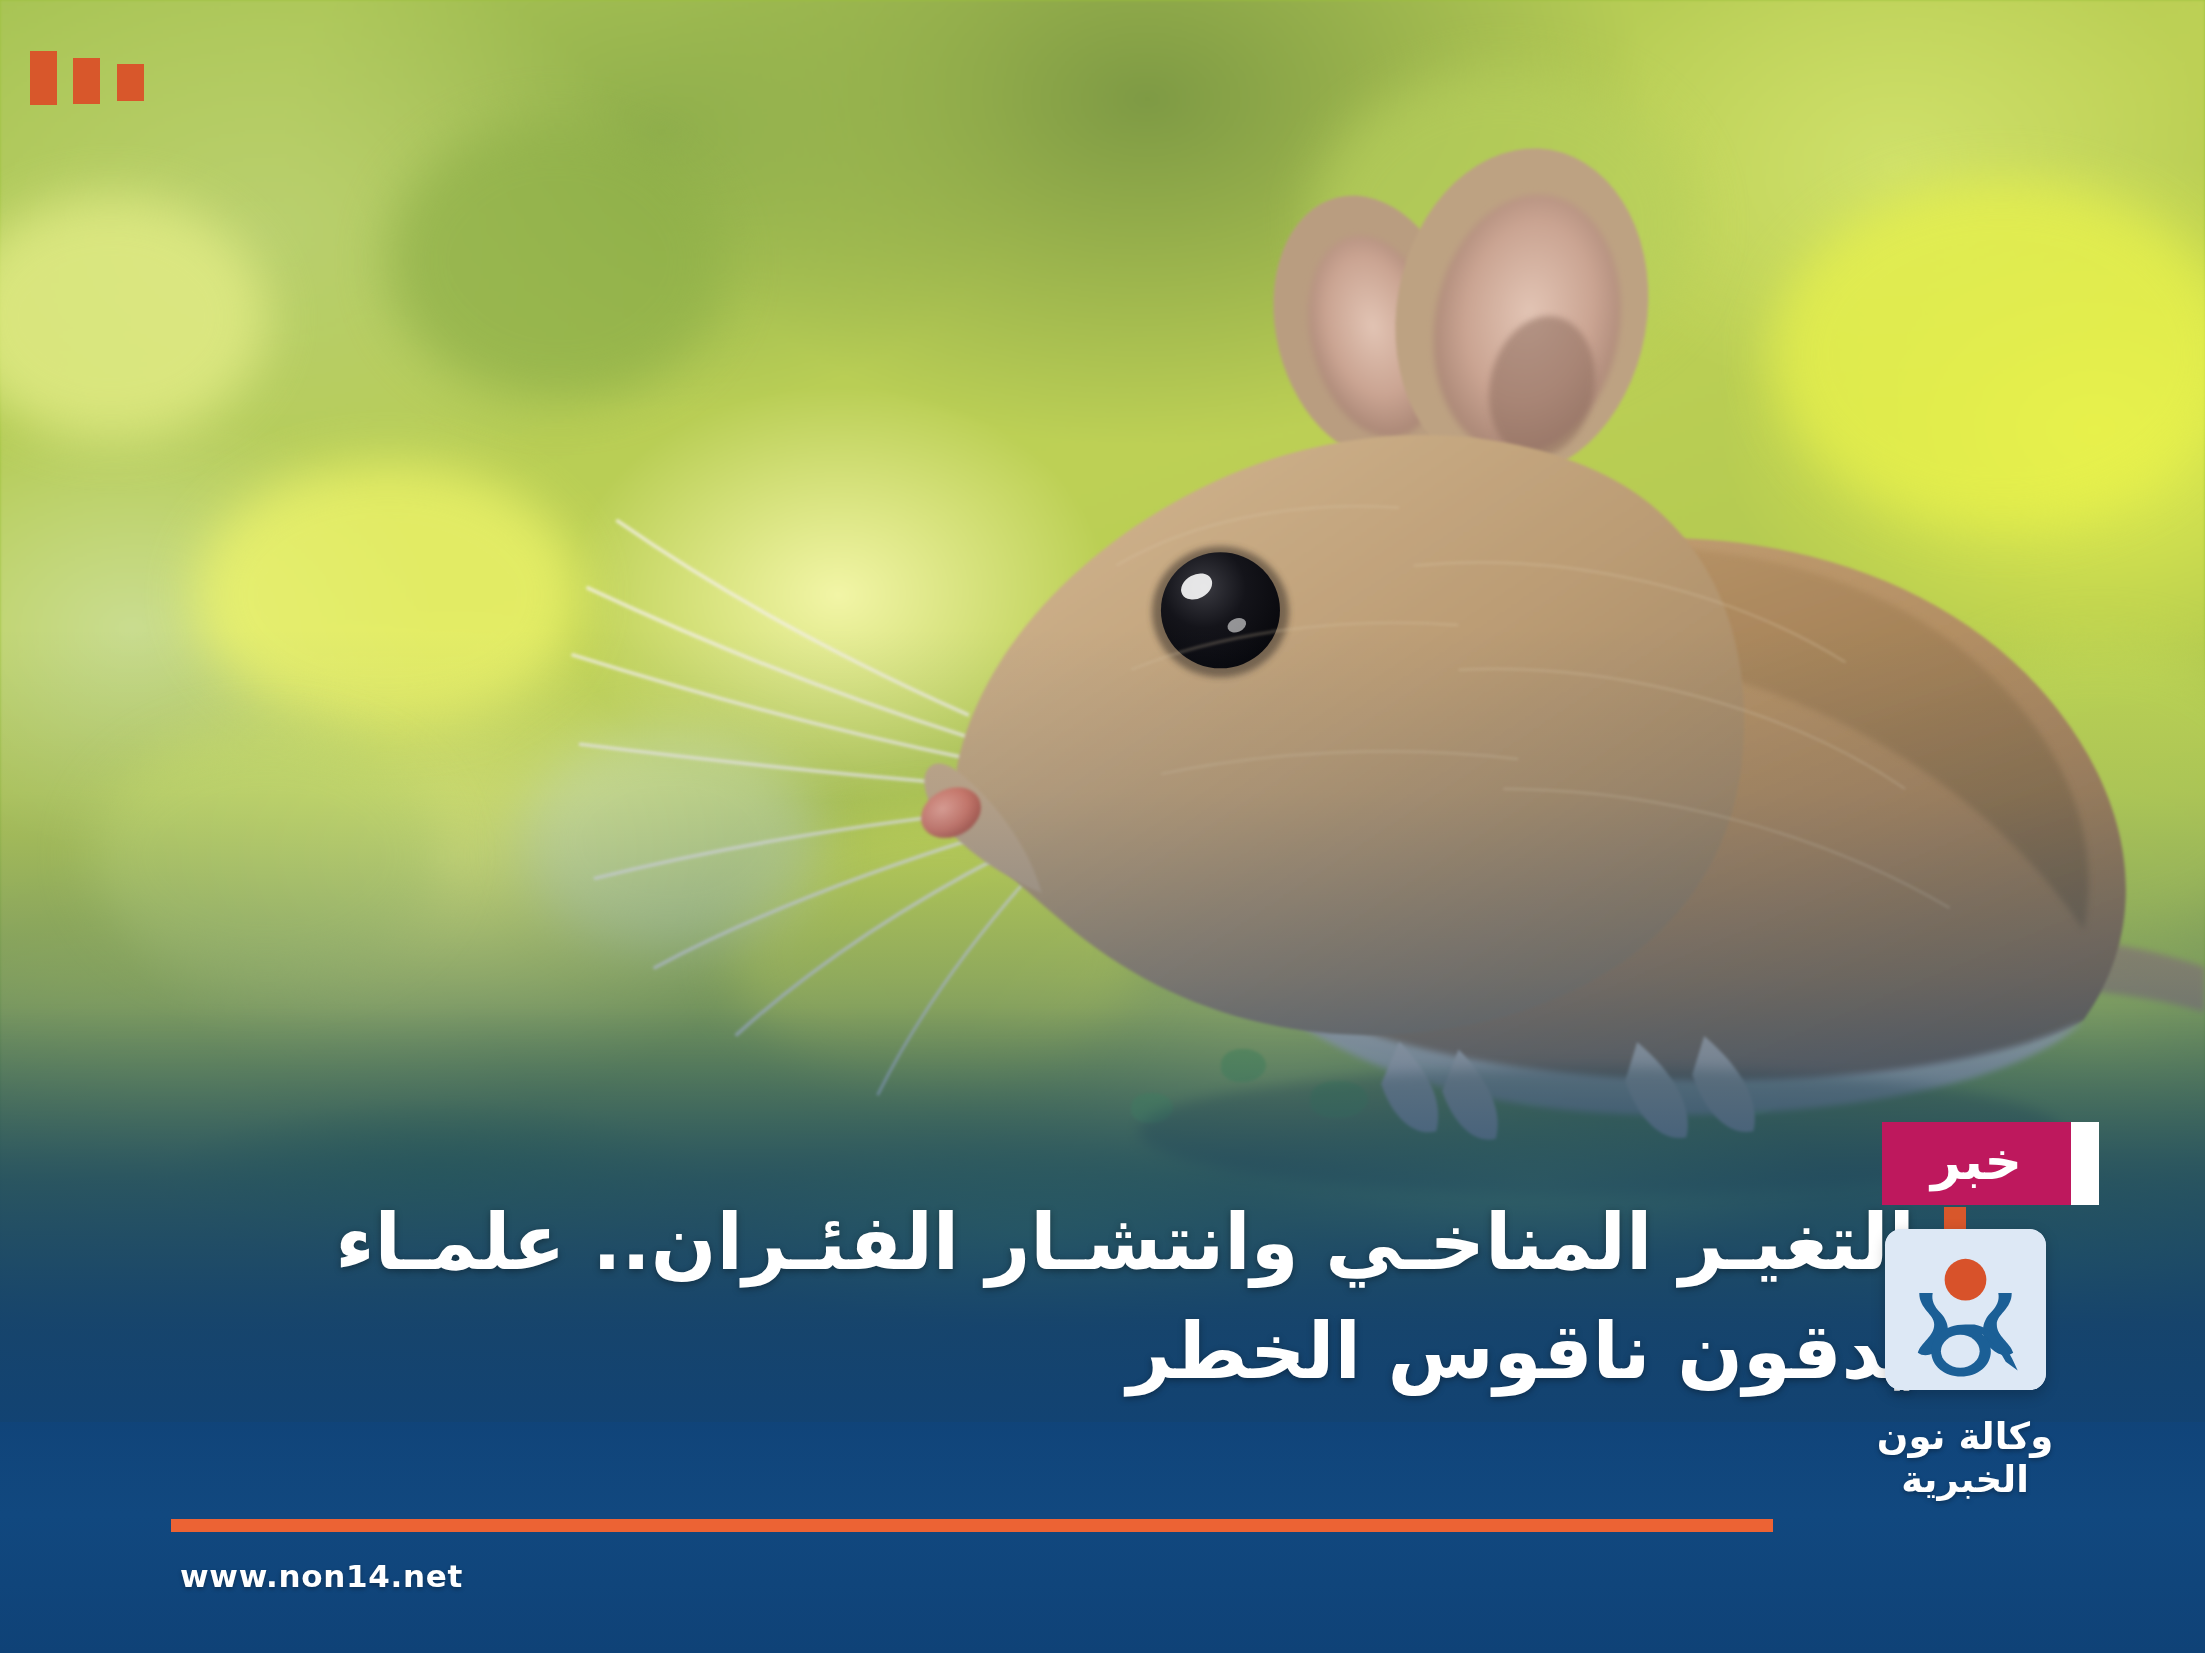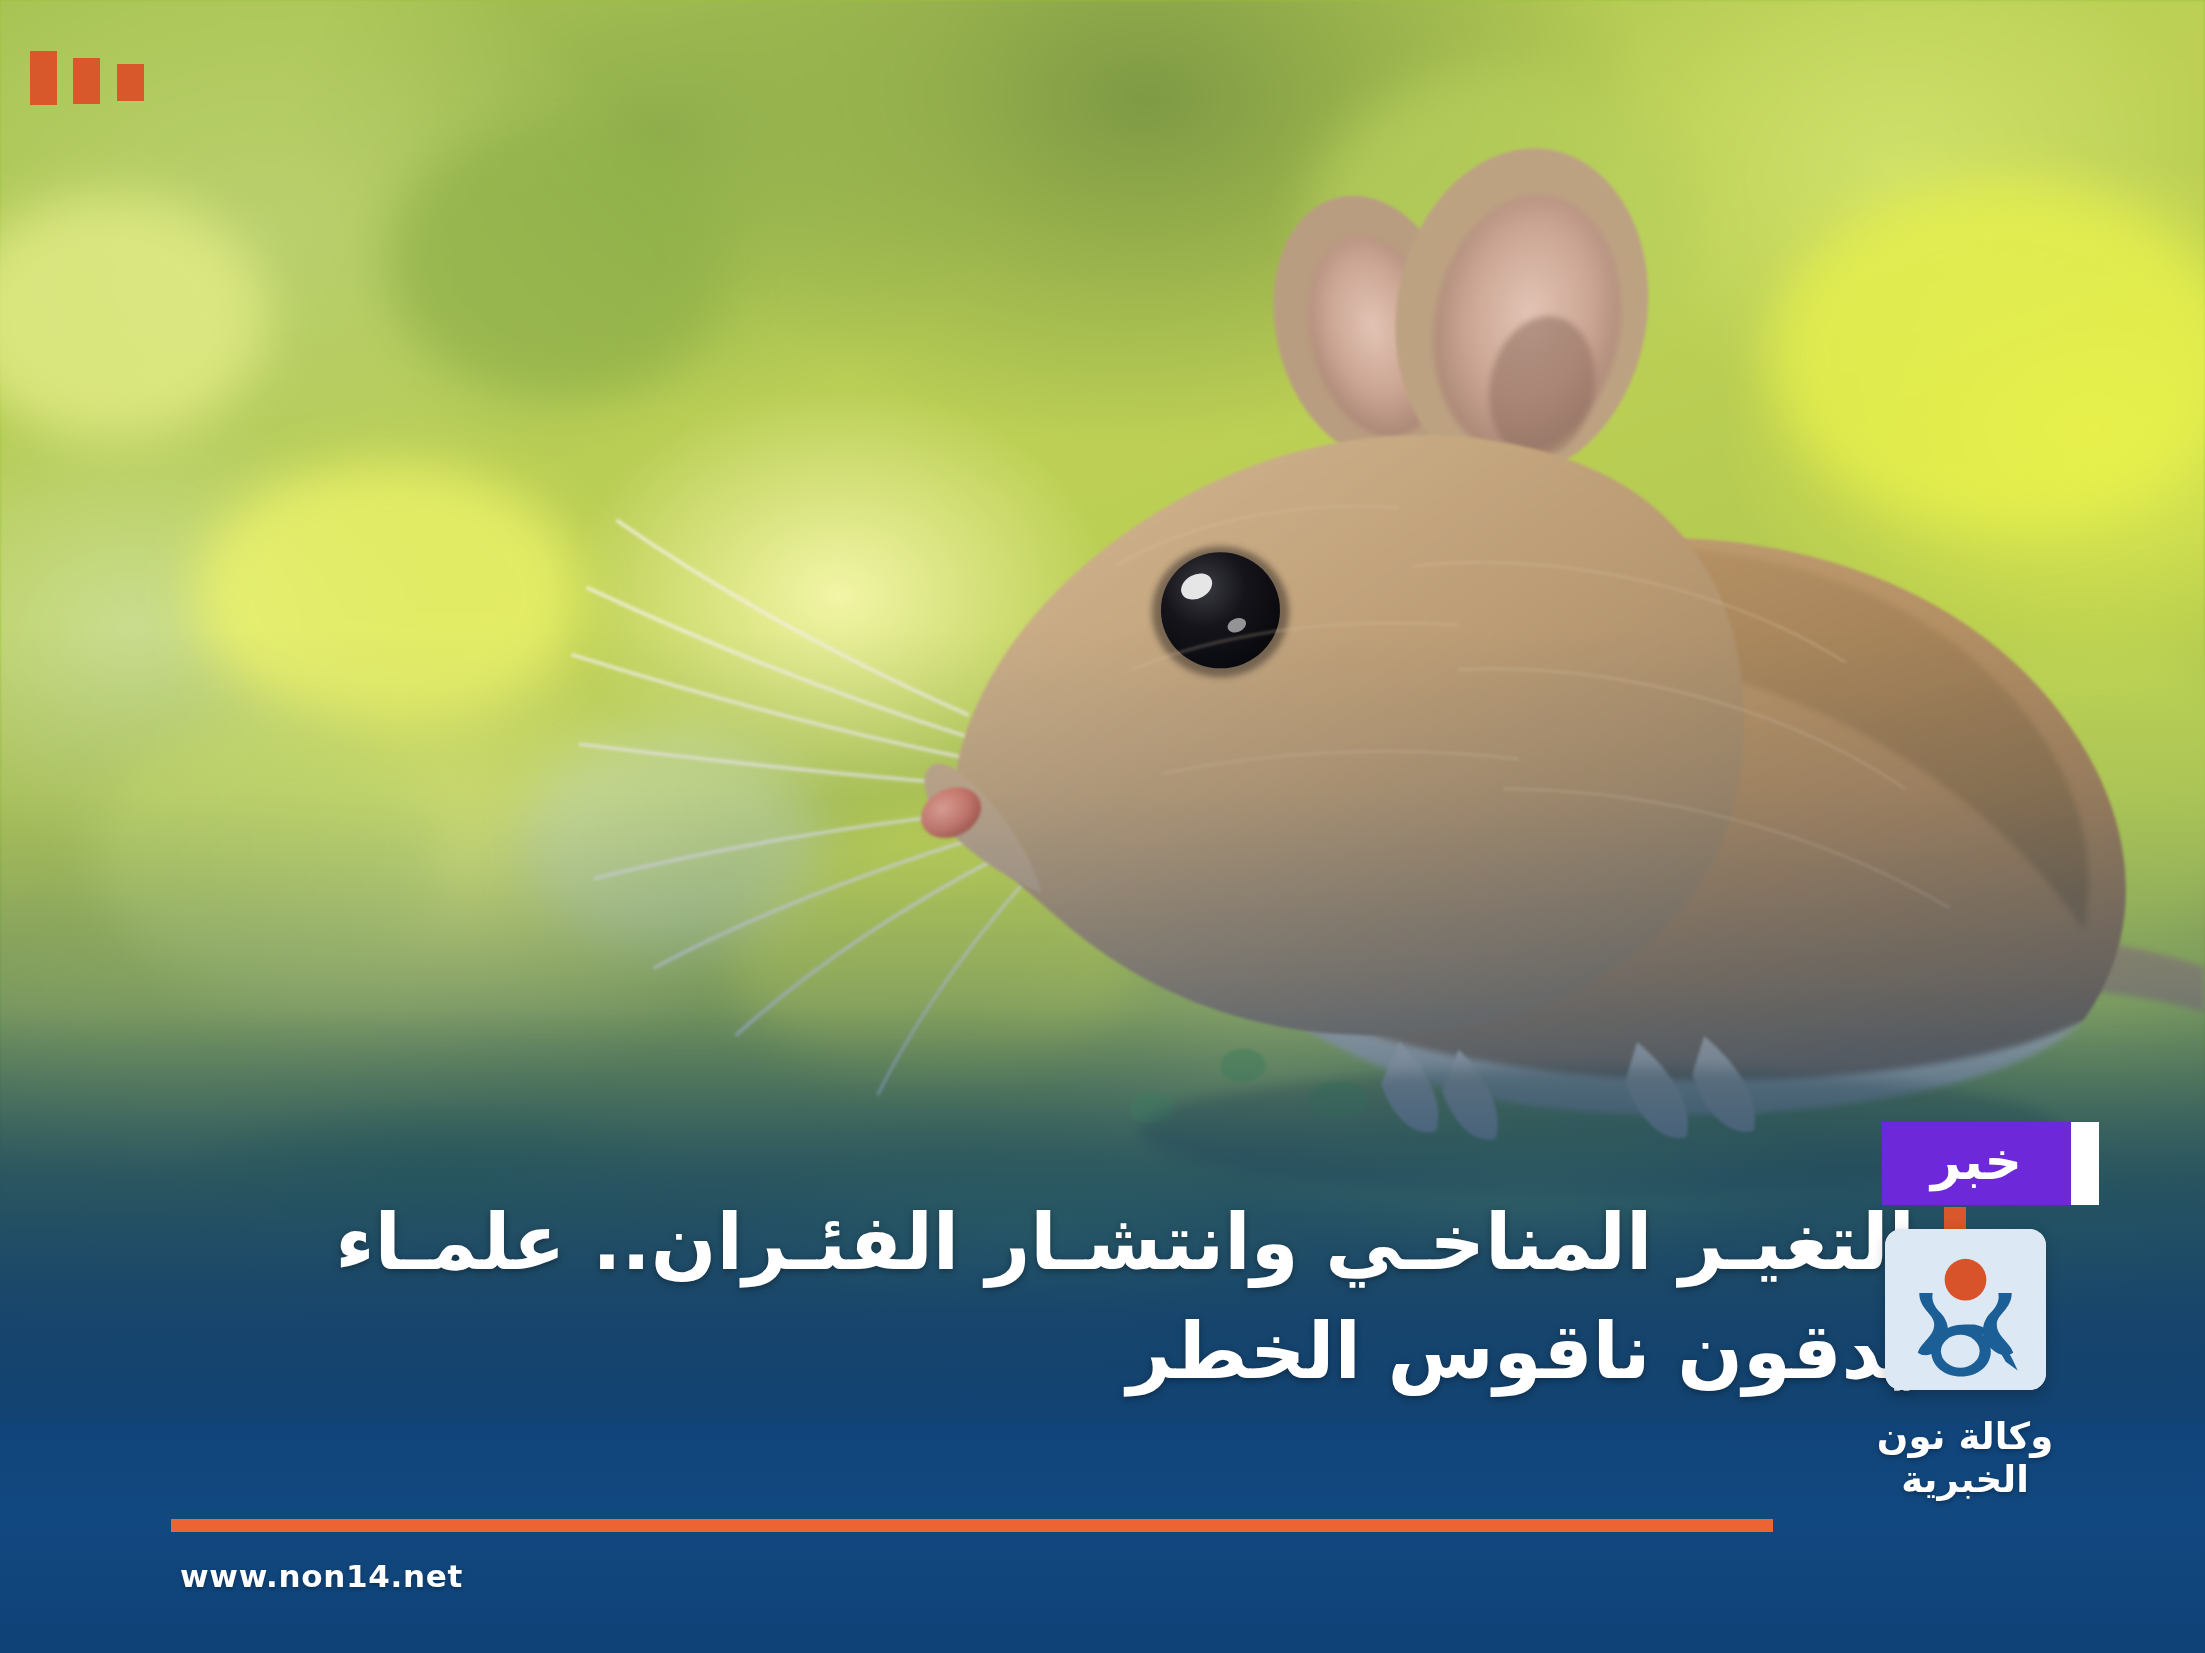--- a/index.html
+++ b/index.html
@@ -135,21 +135,21 @@
   }
   .badge {
     display:flex; justify-content:flex-end; align-items:stretch;
     height:83px;
     margin-left:auto; margin-right:0;
     width:217px;
     direction:ltr;
   }
   .badge-box {
     flex:1;
-    background:#6d28d9;
+    background:#be185d;
     display:flex; align-items:center; justify-content:center;
   }
   .badge-text {
     color:#fff; font-weight:bold; font-size:52px;
     line-height:1; padding-bottom:6px;
     font-family:"DejaVu Sans", sans-serif;
   }
   .badge-bar { width:28px; background:#ffffff; }
 
   .logo-tile {

